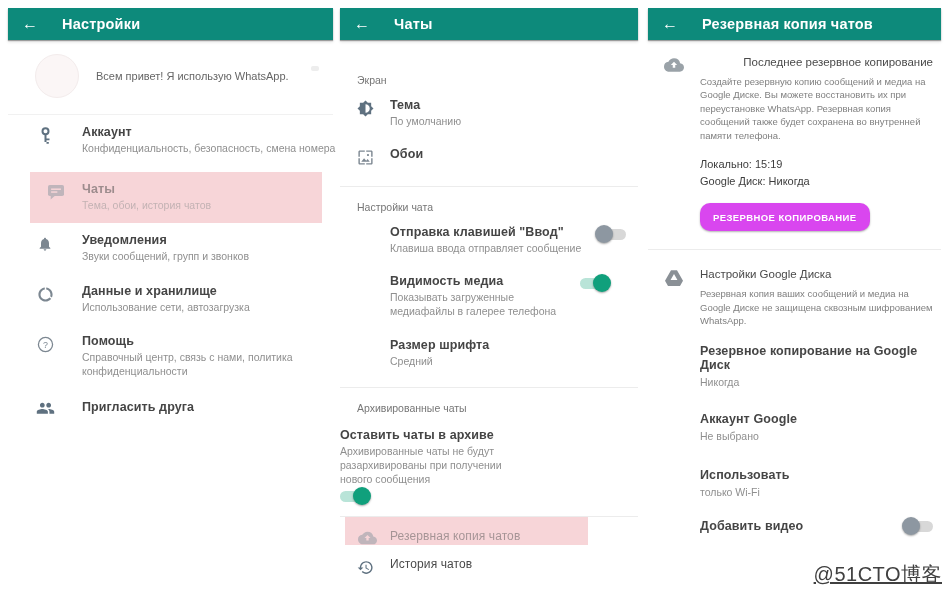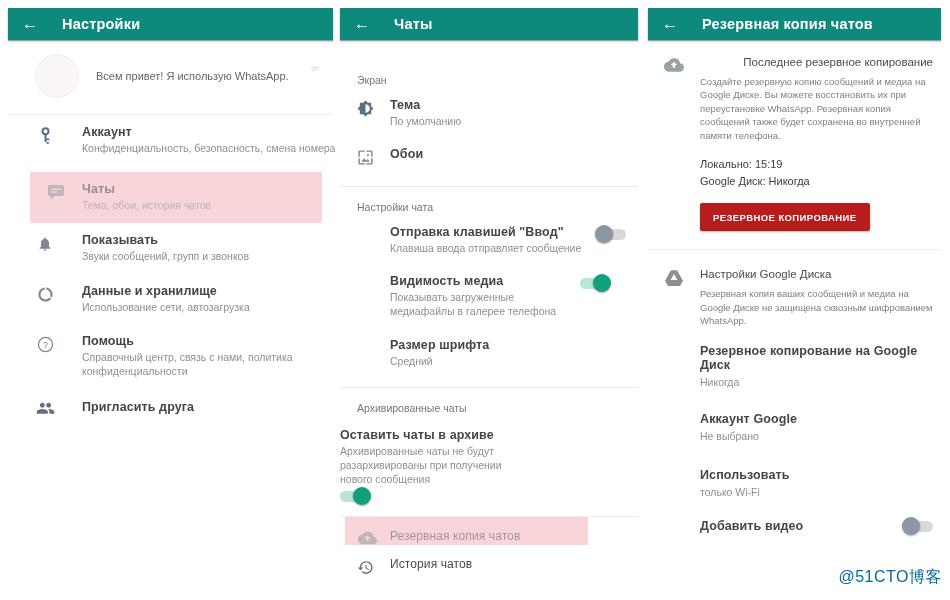--- a/index.html
+++ b/index.html
@@ -61,30 +61,30 @@
   #mid-row-backup { margin:0 50px 0 5px; padding:14px 0 16px 0; }
   #mid-row-backup .icon-col { width:45px; }
   #mid-row-backup .row-title { font-weight:normal; color:#555; font-size:12px; }
   #mid-row-history { padding-top:14px; }
   #mid-row-history .row-title { font-weight:normal; color:#4a4a4a; font-size:12px; }
 
   
   #panel-right .row { padding:16px 8px 0 0; }
   .para { font-size:9.5px; color:#7f7f7f; line-height:1.42; margin-top:7px; max-width:238px; }
   .kv { font-size:11px; color:#3d3d3d; margin-top:5px; }
-  .backup-btn { display:inline-block; margin:16px 0 0 0; padding:9px 13px 8px; background:#b91c1c;
-    color:#fff; font-size:9.5px; font-weight:bold; letter-spacing:.4px; border:none; border-radius:2px;
+  .backup-btn { display:inline-block; margin:16px 0 0 0; padding:9px 13px 8px; background:#d946ef;
+    color:#fff; font-size:9.5px; font-weight:bold; letter-spacing:.4px; border:none; border-radius:10px;
     box-shadow:0 1px 2px rgba(0,0,0,.3); cursor:pointer; font-family:inherit; }
   .r-setting { padding:13px 0 0 52px; }
   .r-setting .row-title { font-size:12.5px; }
   .r-setting .row-sub { margin-top:4px; }
   .addvideo { display:flex; align-items:center; padding:20px 8px 0 52px; }
   .addvideo .row-title { flex:1; }
 
-  .watermark { position:absolute; right:8px; bottom:12px; font-size:16px; color:#0369a1; letter-spacing:.5px; }
+  .watermark { position:absolute; right:8px; bottom:12px; font-size:20px; color:#404040; letter-spacing:.5px;text-decoration:underline; }
 
   svg { display:block; }
 </style>
 </head>
 <body>
 
 <div class="panel" id="panel-left">
   <div class="appbar">
     <span class="back">←</span>
     <span class="bar-title">Настройки</span>
@@ -125,21 +125,21 @@
     </div>
   </div>
 
   <div class="row">
     <div class="icon-col">
       <svg width="16" height="18" viewBox="0 0 24 24">
           <path fill="#7c8791" d="M12 22c1.1 0 2-.9 2-2h-4c0 1.1.9 2 2 2zm6-6v-5c0-3.07-1.64-5.64-4.5-6.32V4c0-.83-.67-1.5-1.5-1.5S10.5 3.17 10.5 4v.68C7.64 5.36 6 7.93 6 11v5l-2 2v1h16v-1l-2-2z"></path>
         </svg>
     </div>
     <div class="text-col">
-      <div class="row-title">Показывать</div>
+      <div class="row-title">Уведомления</div>
       <div class="row-sub nowrap">Звуки сообщений, групп и звонков</div>
     </div>
   </div>
 
   <div class="row">
     <div class="icon-col">
       <svg width="17" height="17" viewBox="0 0 24 24">
           <path fill="#7c8791" d="M13 2.05v3.03c3.39.49 6 3.39 6 6.92 0 .9-.18 1.75-.48 2.54l2.6 1.53c.56-1.24.88-2.62.88-4.07 0-5.18-3.95-9.45-9-9.95zM12 19c-3.87 0-7-3.13-7-7 0-3.53 2.61-6.43 6-6.92V2.05c-5.06.5-9 4.76-9 9.95 0 5.52 4.47 10 9.99 10 3.31 0 6.24-1.61 8.06-4.09l-2.6-1.53C16.17 17.98 14.21 19 12 19z"></path>
         </svg>
     </div>

